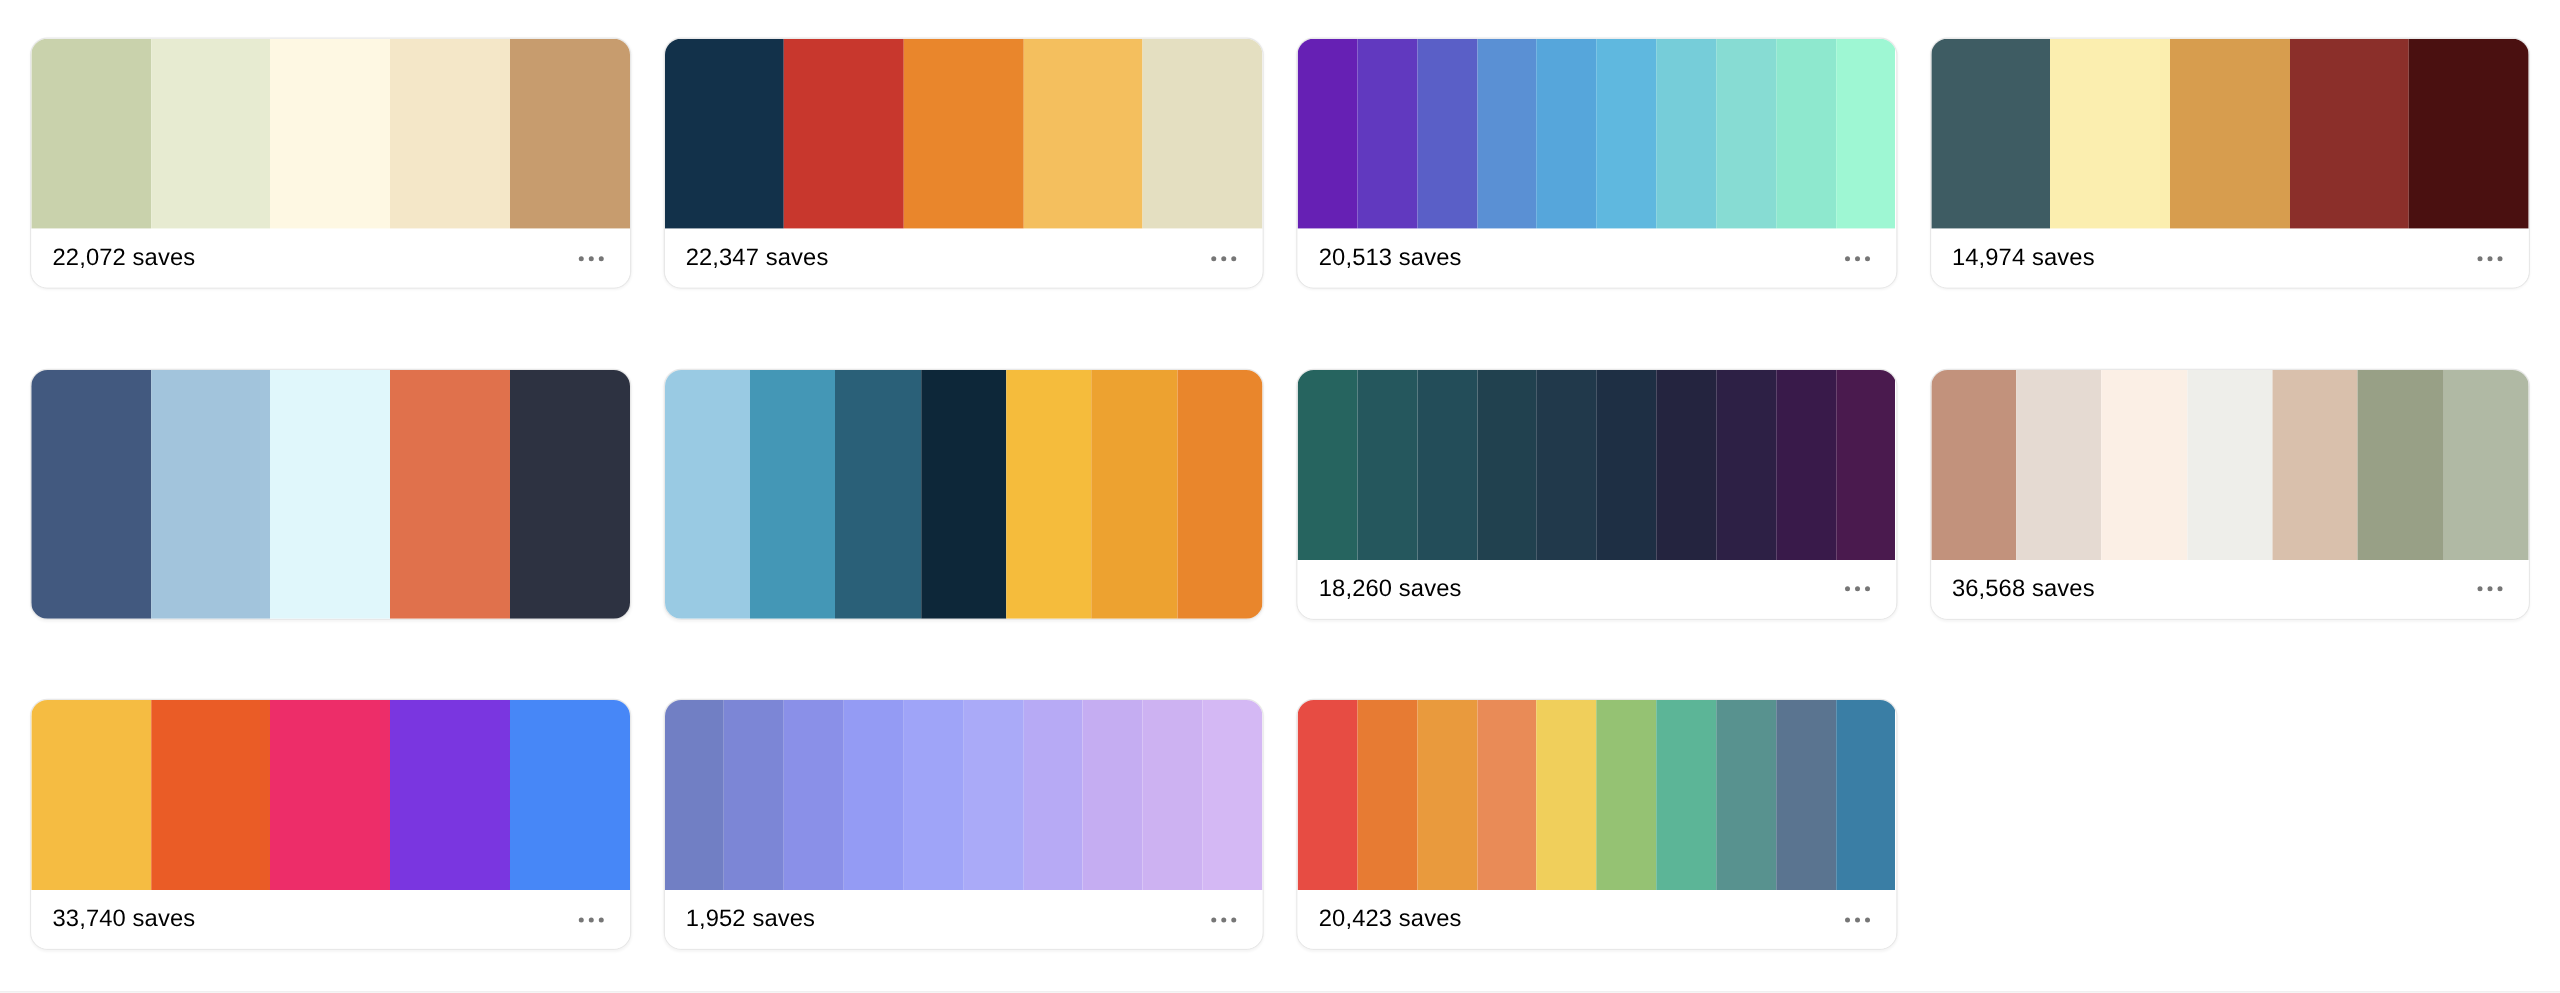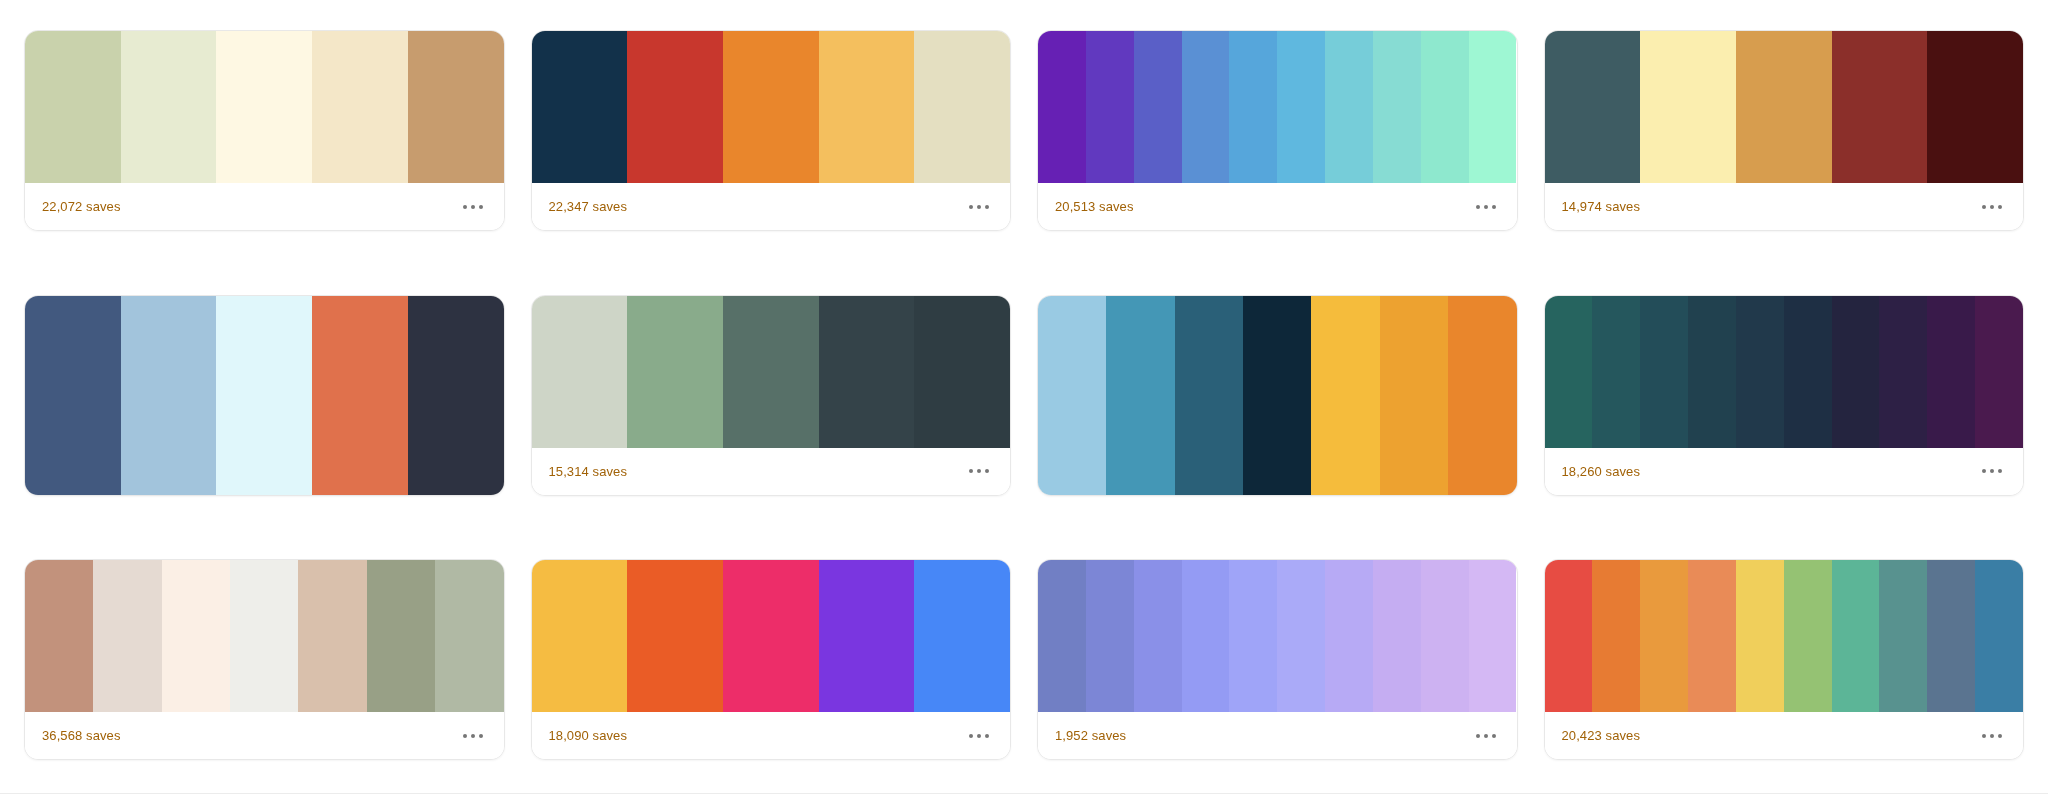--- a/index.html
+++ b/index.html
@@ -55,23 +55,23 @@
     flex: 0 0 47px;
     height: 47px;
     background: #ffffff;
     display: flex;
     align-items: center;
     justify-content: space-between;
     padding: 0 17px 0 17px;
   }
 
   .saves-count {
-    font-size: 13px;
+    font-size: 19px;
     line-height: 1;
-    color: #a16207;
+    color: #000000;
     letter-spacing: 0.1px;
     white-space: nowrap;
     font-family: "Liberation Sans", sans-serif;
   }
 
   .more-menu {
     display: flex;
     align-items: center;
     gap: 4px;
     padding: 8px 4px;
@@ -176,37 +176,20 @@
       <div class="swatch-strip">
         <div class="swatch" style="background: rgb(66, 89, 127);"></div>
         <div class="swatch" style="background: rgb(162, 196, 220);"></div>
         <div class="swatch" style="background: rgb(224, 247, 251);"></div>
         <div class="swatch" style="background: rgb(224, 113, 76);"></div>
         <div class="swatch" style="background: rgb(45, 50, 65);"></div>
       </div>
     </div>
     <div class="palette-card">
       <div class="swatch-strip">
-        <div class="swatch" style="background: rgb(206, 213, 199);"></div>
-        <div class="swatch" style="background: rgb(137, 171, 139);"></div>
-        <div class="swatch" style="background: rgb(87, 112, 104);"></div>
-        <div class="swatch" style="background: rgb(52, 67, 73);"></div>
-        <div class="swatch" style="background: rgb(47, 61, 67);"></div>
-      </div>
-      <div class="card-footer">
-        <span class="saves-count">15,314 saves</span>
-        <div class="more-menu">
-          <span class="dot"></span>
-          <span class="dot"></span>
-          <span class="dot"></span>
-        </div>
-      </div>
-    </div>
-    <div class="palette-card">
-      <div class="swatch-strip">
         <div class="swatch" style="background: rgb(153, 202, 227);"></div>
         <div class="swatch" style="background: rgb(68, 151, 182);"></div>
         <div class="swatch" style="background: rgb(42, 96, 120);"></div>
         <div class="swatch" style="background: rgb(13, 39, 57);"></div>
         <div class="swatch" style="background: rgb(245, 188, 60);"></div>
         <div class="swatch" style="background: rgb(237, 162, 48);"></div>
         <div class="swatch" style="background: rgb(233, 134, 44);"></div>
       </div>
     </div>
     <div class="palette-card">
@@ -252,21 +235,21 @@
     </div>
     <div class="palette-card">
       <div class="swatch-strip">
         <div class="swatch" style="background: rgb(245, 188, 66);"></div>
         <div class="swatch" style="background: rgb(234, 92, 38);"></div>
         <div class="swatch" style="background: rgb(237, 45, 105);"></div>
         <div class="swatch" style="background: rgb(122, 54, 224);"></div>
         <div class="swatch" style="background: rgb(71, 135, 247);"></div>
       </div>
       <div class="card-footer">
-        <span class="saves-count">18,090 saves</span>
+        <span class="saves-count">33,740 saves</span>
         <div class="more-menu">
           <span class="dot"></span>
           <span class="dot"></span>
           <span class="dot"></span>
         </div>
       </div>
     </div>
     <div class="palette-card">
       <div class="swatch-strip">
         <div class="swatch" style="background: rgb(113, 127, 196);"></div>

